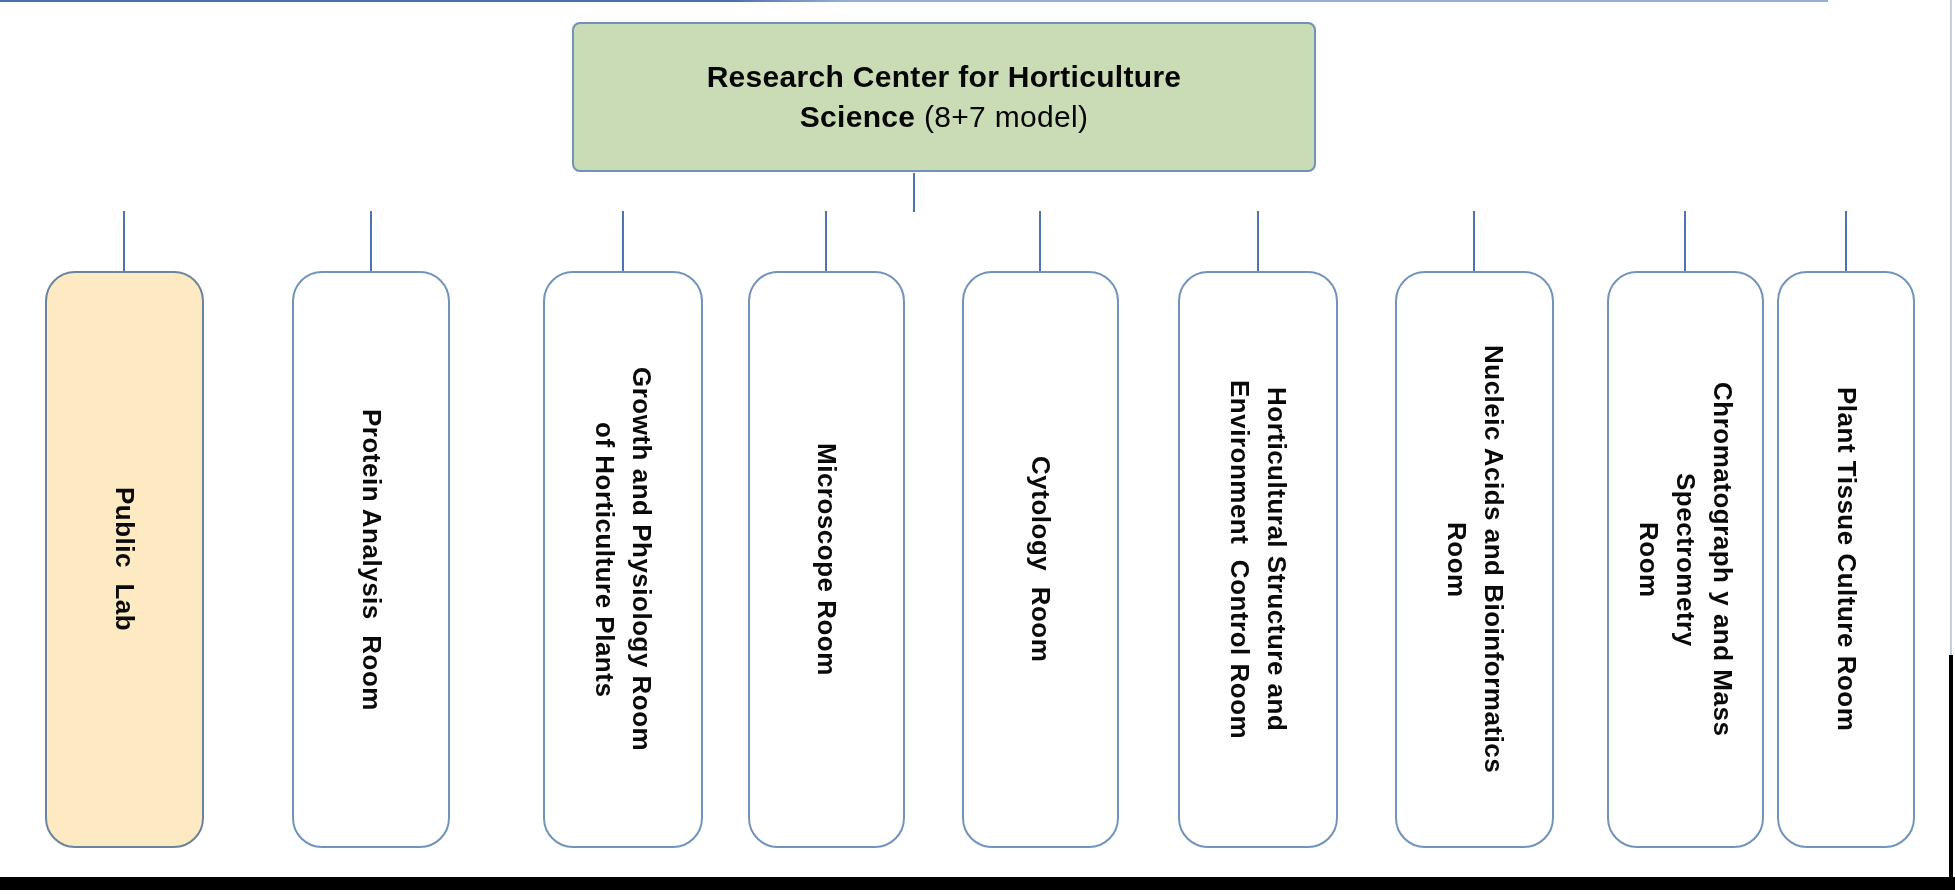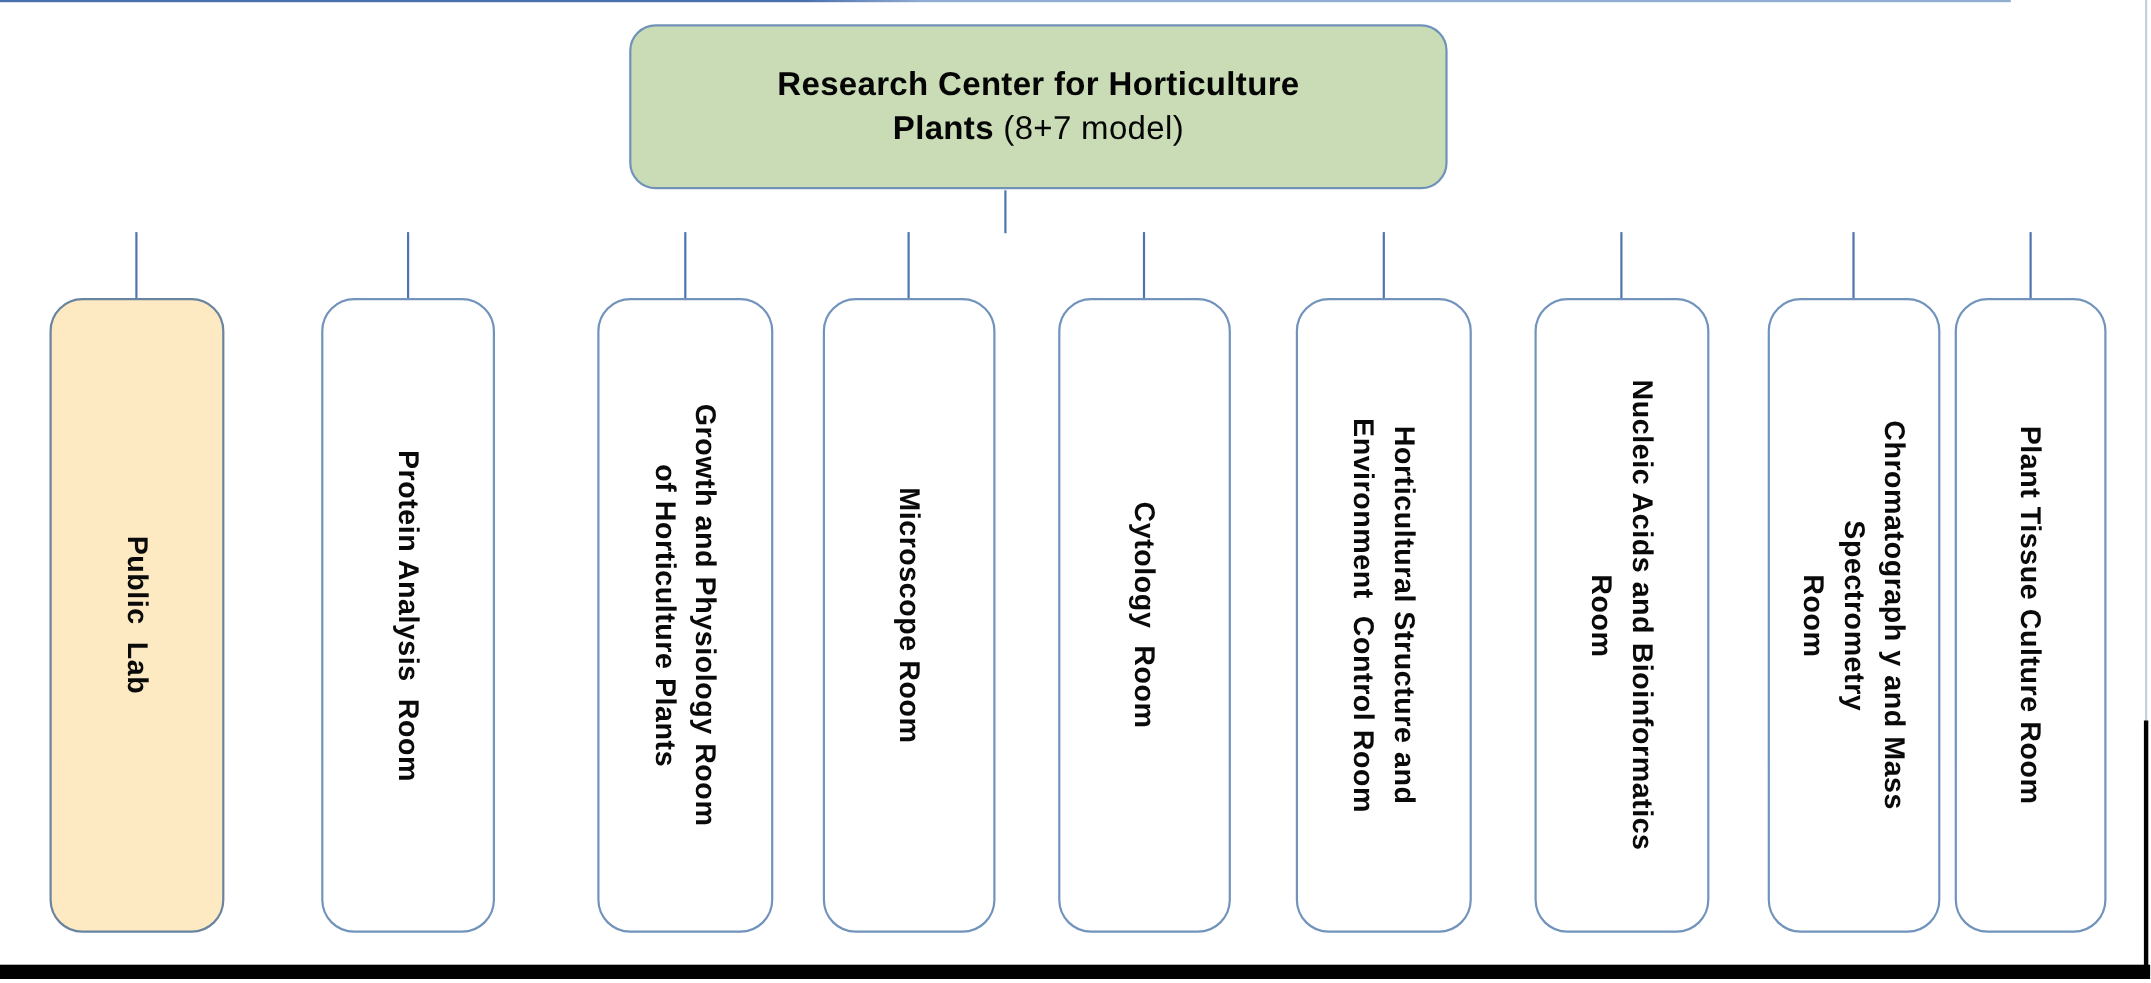--- a/index.html
+++ b/index.html
@@ -12,21 +12,21 @@
     overflow: hidden;
   }
 
   
   .root-box {
     position: absolute;
     left: 572px; top: 22px;
     width: 744px; height: 150px;
     background: #cadcb6;
     border: 2px solid #7092b8;
-    border-radius: 24px;
+    border-radius: 8px;
     box-sizing: border-box;
     display: flex;
     flex-direction: column;
     align-items: center;
     justify-content: center;
     text-align: center;
     color: #050505;
     font-size: 30px;
     line-height: 40px;
     letter-spacing: 0.3px;
@@ -77,21 +77,21 @@
 </head>
 <body>
 
 <div id="canvas">
 
   <div class="root-box">
     <div>
       <span class="b">Research Center for Horticulture</span>
     </div>
     <div>
-      <span class="b">Plants</span>
+      <span class="b">Science</span>
       
       <span>(8+7 model)</span>
     </div>
   </div>
 
   <div class="line stub"></div>
   <div class="hline"></div>
   <div class="line drop" style="left:123px"></div>
   <div class="line drop" style="left:370px"></div>
   <div class="line drop" style="left:622px"></div>

